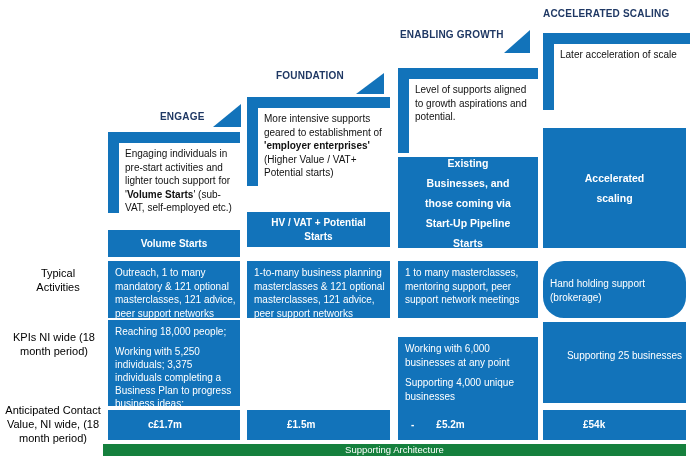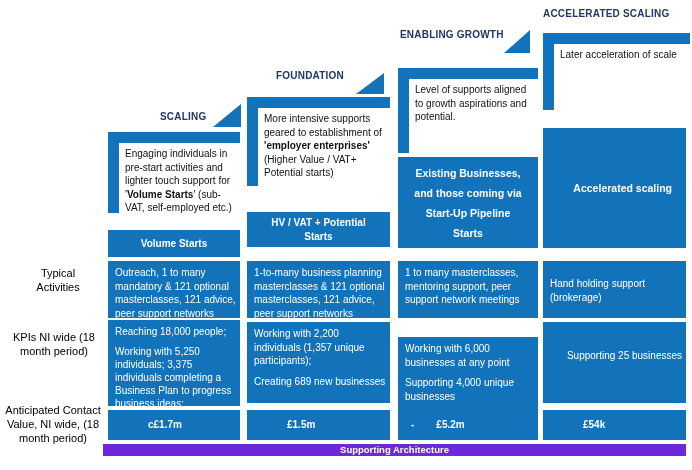--- a/index.html
+++ b/index.html
@@ -25,45 +25,45 @@
     position:relative;padding:15px 2px 0 17px;font-size:10px;line-height:13.5px;color:#111;
   }
   .frame .desc b{font-weight:bold;}
   
   .bluebox{
     position:absolute;background:#1273BA;color:#fff;font-size:10px;line-height:13.5px;
     box-sizing:border-box;
   }
   .hdr{display:flex;align-items:center;justify-content:center;text-align:center;
     font-weight:bold;font-size:10px;padding:12px;}
-  .bigbox{display:flex;align-items:center;justify-content:flex-end;text-align:center;
-    font-weight:bold;padding:4px 14px;line-height:20px;}
+  .bigbox{display:flex;align-items:center;justify-content:flex-start;text-align:center;
+    font-weight:bold;padding:4px 24px;line-height:20px;}
   .cellpad{padding:5px 4px 3px 7px;}
   .vcenter{display:flex;align-items:center;}
   .kpi p{margin:0 0 7px 0;}
   .kpi p:last-child{margin-bottom:16px;}
   .money{font-weight:bold;display:flex;align-items:center;padding-left:40px;}
   .money .dash{margin-right:22px;}
   
   .rowlabel{
     position:absolute;font-size:11px;line-height:14px;color:#000;text-align:center;
   }
   
   .greenbar{
-    position:absolute;left:103px;top:444px;width:583px;height:12px;background:#6d28d9;
-    color:#fff;font-size:9.5px;font-weight:bold;display:flex;align-items:center;
+    position:absolute;left:103px;top:444px;width:583px;height:12px;background:#15803d;
+    color:#fff;font-size:9.5px;font-weight:normal;display:flex;align-items:center;
     justify-content:center;line-height:12px;
   }
 </style>
 </head>
 <body>
 
 <div class="canvas">
 
-  <div class="stage-name" style="left:160px;top:111px;">SCALING</div>
+  <div class="stage-name" style="left:160px;top:111px;">ENGAGE</div>
   <div class="stage-name" style="left:276px;top:70px;">FOUNDATION</div>
   <div class="stage-name" style="left:400px;top:29px;">ENABLING GROWTH</div>
   <div class="stage-name" style="left:543px;top:8px;">ACCELERATED SCALING</div>
 
   <div class="tri" style="left:213px;top:104px;width:28px;height:23px;"></div>
   <div class="tri" style="left:356px;top:73px;width:28px;height:21px;"></div>
   <div class="tri" style="left:504px;top:30px;width:26px;height:23px;"></div>
 
   <div class="frame c1" style="top:132px;height:92px;">
     <div class="topbar"></div>
@@ -100,33 +100,29 @@
     </div>
   <div class="bluebox bigbox c4" style="top:128px;height:120px;font-size:10.5px;">
       <span>Accelerated scaling</span>
     </div>
 
   <div class="rowlabel" style="left:23px;top:266px;width:70px;">Typical Activities</div>
 
   <div class="bluebox cellpad c1" style="top:261px;height:57px;">Outreach, 1 to many mandatory &amp; 121 optional masterclasses, 121 advice, peer support networks meetings</div>
   <div class="bluebox cellpad c2" style="top:261px;height:57px;">1-to-many business planning masterclasses &amp; 121 optional masterclasses, 121 advice, peer support networks</div>
   <div class="bluebox cellpad c3" style="top:261px;height:57px;">1 to many masterclasses, mentoring support, peer support network meetings</div>
-  <div class="bluebox cellpad vcenter c4" style="top:261px;height:57px;">
+  <div class="bluebox cellpad vcenter c4" style="top:261px;height:57px;border-radius:21px;">
       <span>Hand holding support (brokerage)</span>
     </div>
 
   <div class="rowlabel" style="left:10px;top:330px;width:88px;">KPIs NI wide (18 month period)</div>
 
   <div class="bluebox cellpad kpi c1" style="top:320px;height:86px;line-height:13px;">
     <p>Reaching 18,000 people;</p>
     <p>Working with 5,250 individuals; 3,375 individuals completing a Business Plan to progress business ideas;</p>
-  </div>
-  <div class="bluebox cellpad kpi c2" style="top:322px;height:81px;">
-    <p>Working with 2,200 individuals (1,357 unique participants);</p>
-    <p>Creating 689 new businesses</p>
   </div>
   <div class="bluebox cellpad kpi c3" style="top:337px;height:81px;">
     <p>Working with 6,000 businesses at any point</p>
     <p>Supporting 4,000 unique businesses</p>
   </div>
   <div class="bluebox cellpad kpi vcenter c4" style="top:322px;height:81px;justify-content:flex-end;">
     <p>Supporting 25 businesses</p>
   </div>
 
   <div class="rowlabel" style="left:3px;top:403px;width:100px;">Anticipated Contact Value, NI wide, (18 month period)</div>

